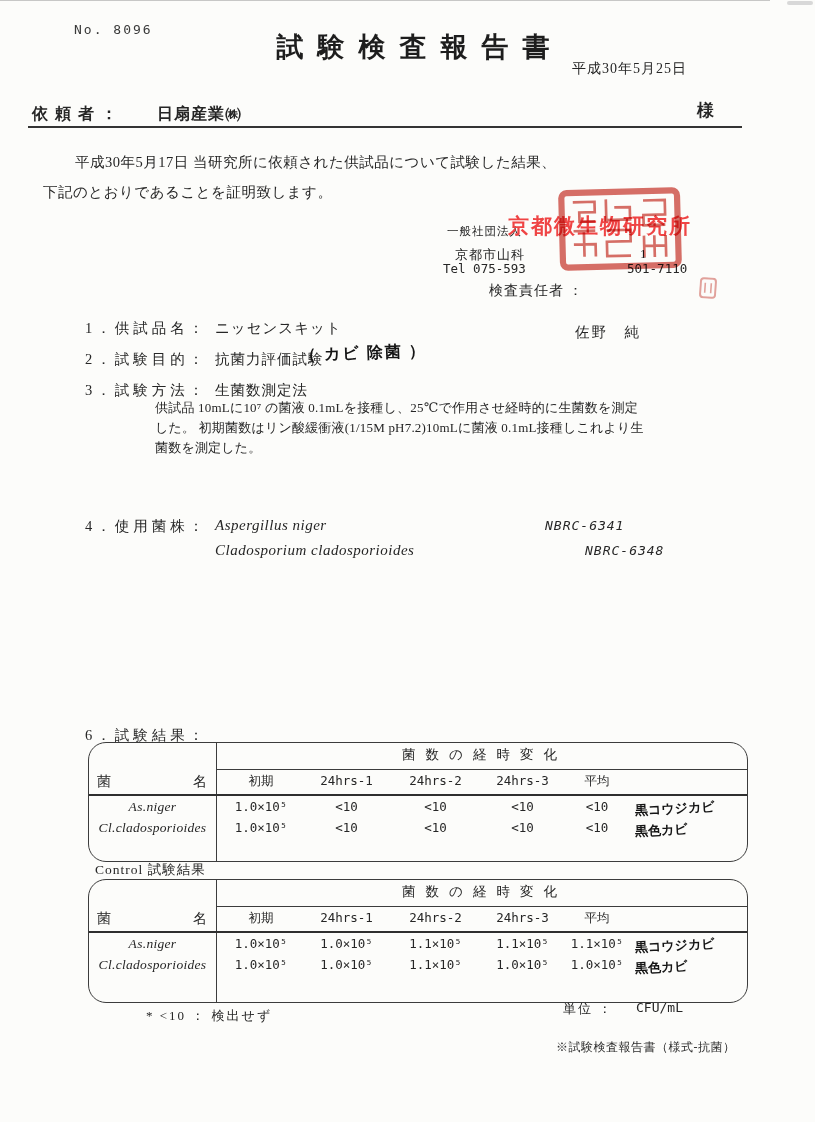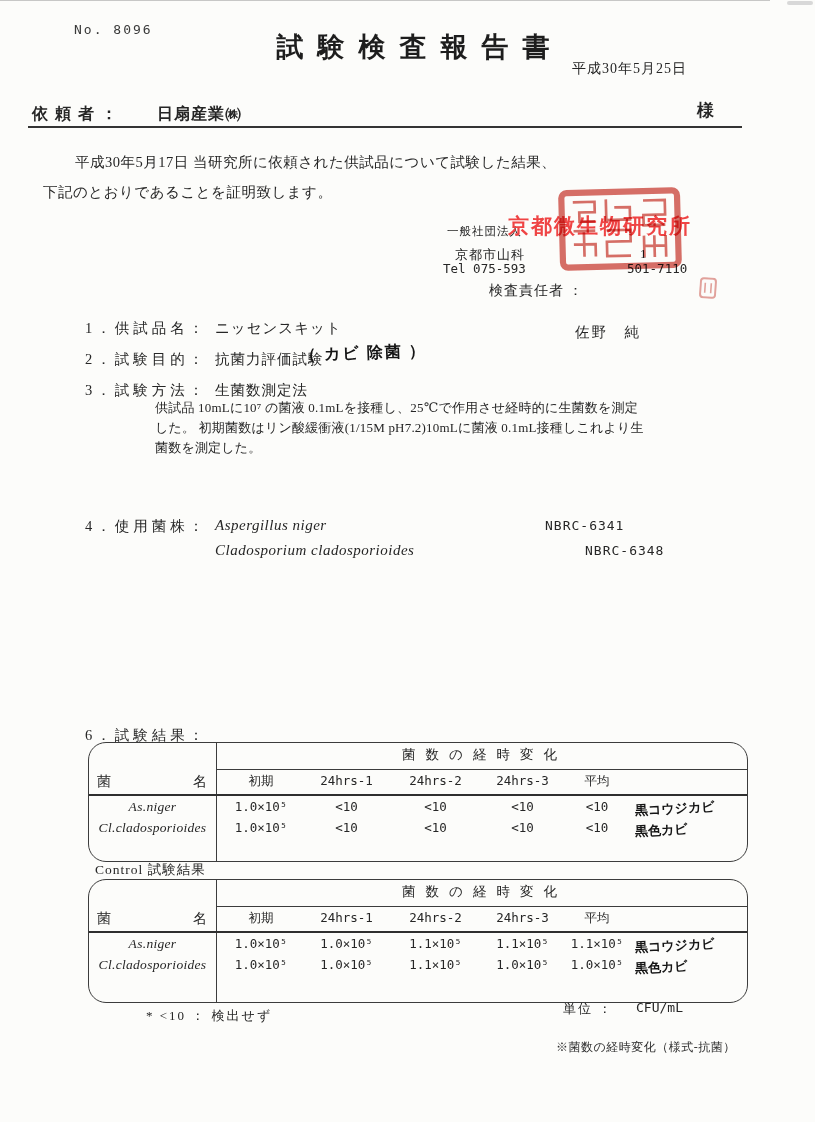--- a/index.html
+++ b/index.html
@@ -45,21 +45,21 @@
   .item .val{letter-spacing:1px;}
   .i1{left:85px;top:319px;} .i2{left:85px;top:350px;} .i3{left:85px;top:381px;}
   .i4{left:85px;top:517px;} .i5{left:85px;top:621px;} .i6{left:85px;top:726px;}
   .hand{font-weight:600;color:#151515;}
   .hw-item2{left:300px;top:343px;font-size:16px;letter-spacing:2px;transform:rotate(-2deg);}
 
   .method{left:155px;top:398px;width:492px;font-size:13px;line-height:20px;letter-spacing:.2px;}
 
   .strain-name{font-style:italic;font-size:15px;letter-spacing:.5px;}
   .sn1{left:215px;top:517px;} .sn2{left:215px;top:542px;}
-  .strain-code{font-size:13px;letter-spacing:1px;}
+  .strain-code{font-size:13px;letter-spacing:1px;font-style:italic;}
   .sc1{left:545px;top:518px;} .sc2{left:545px;top:543px;padding-left:40px;}
 
   
   .rtable{position:absolute;left:88px;width:658px;border:1.5px solid #3c3c3c;border-radius:18px;}
   .t1{top:742px;height:118px;} .t2{top:879px;height:122px;}
   .t-vline{position:absolute;left:127px;top:0;bottom:0;width:0;border-left:1.5px solid #3c3c3c;}
   .t-span-h{position:absolute;left:127px;right:4px;top:3px;height:22px;text-align:center;
             font-size:13.5px;letter-spacing:10px;text-indent:10px;}
   .t-span-u{position:absolute;left:127px;right:0;top:26px;border-top:1.5px solid #3c3c3c;}
   .t-nameh{position:absolute;left:8px;width:110px;top:30px;display:flex;
@@ -213,14 +213,14 @@
     <div class="t-cell t-c2 t-r2 mono">1.0×10⁵</div>
     <div class="t-cell t-c3 t-r2 mono">1.1×10⁵</div>
     <div class="t-cell t-c4 t-r2 mono">1.0×10⁵</div>
     <div class="t-cell t-c5 t-r2 mono">1.0×10⁵</div>
     <div class="t-note t-r2 hand">黒色カビ</div>
   </div>
 
   <div class="abs footnote">* &lt;10 ： 検出せず</div>
   <div class="abs unit-label">単位 ：</div>
   <div class="abs unit-value mono">CFU/mL</div>
-  <div class="abs notice">※菌数の経時変化（様式-抗菌）</div>
+  <div class="abs notice">※試験検査報告書（様式-抗菌）</div>
 </div>
 
 </body></html>

